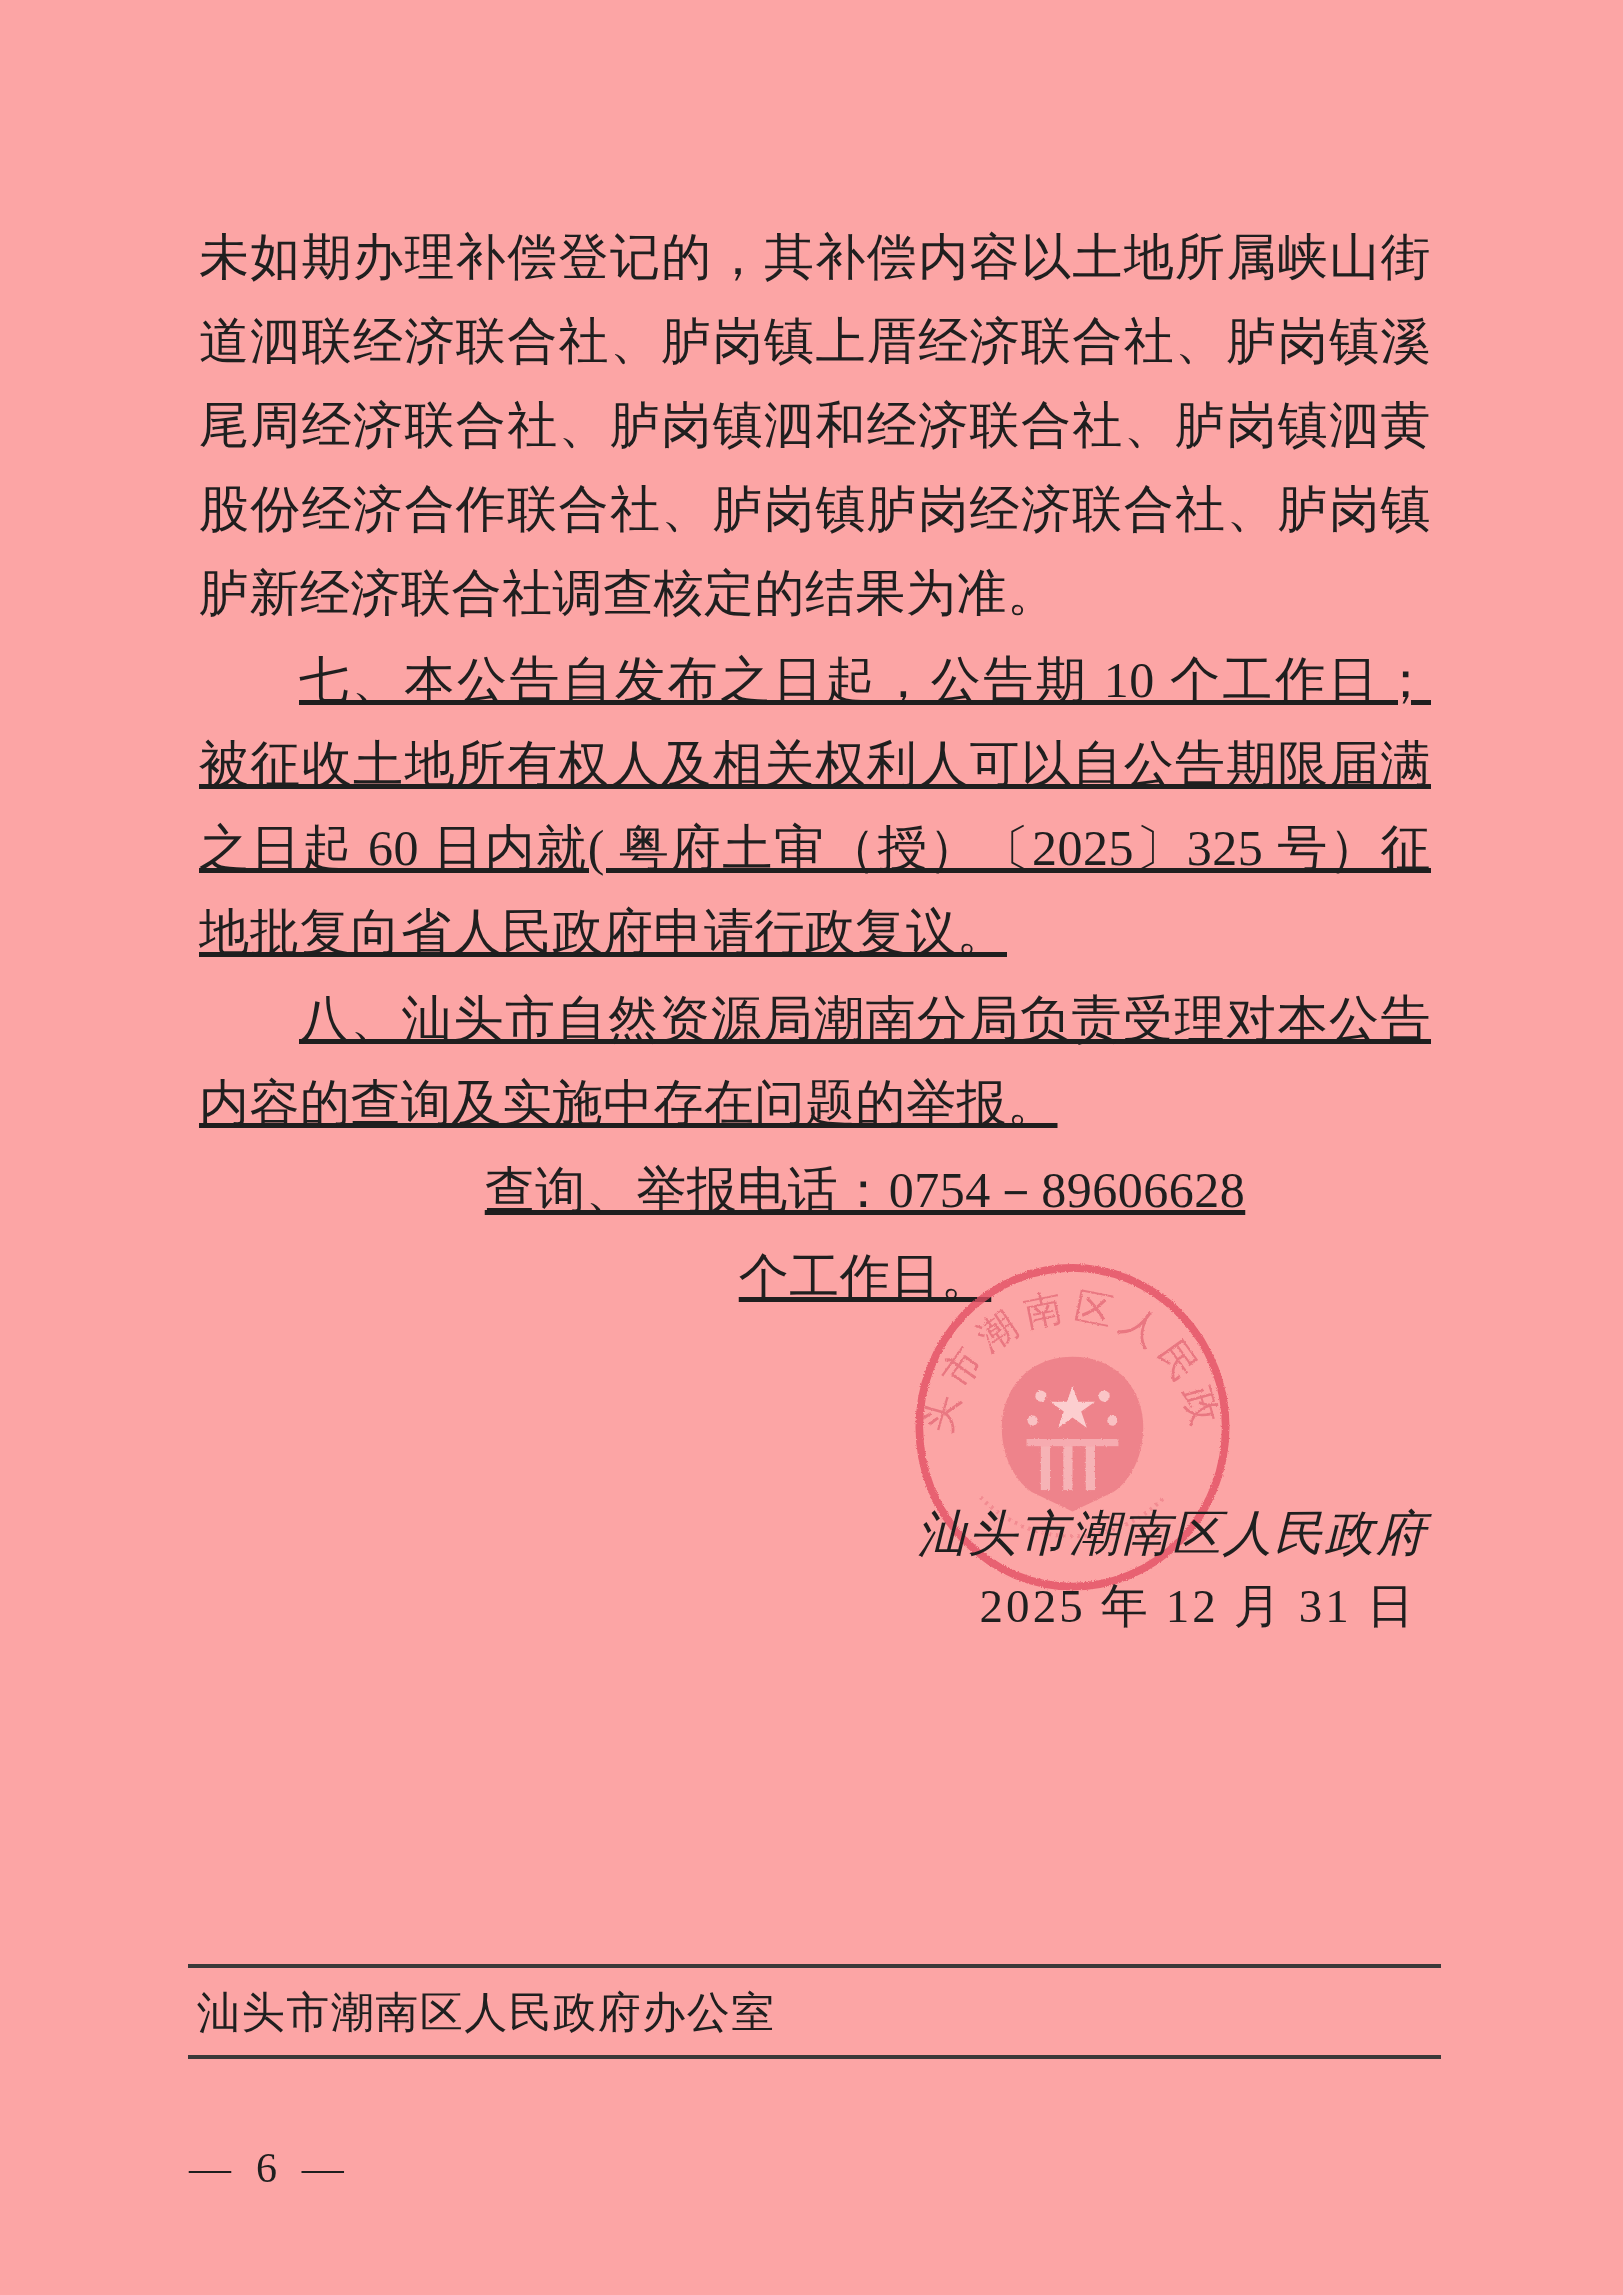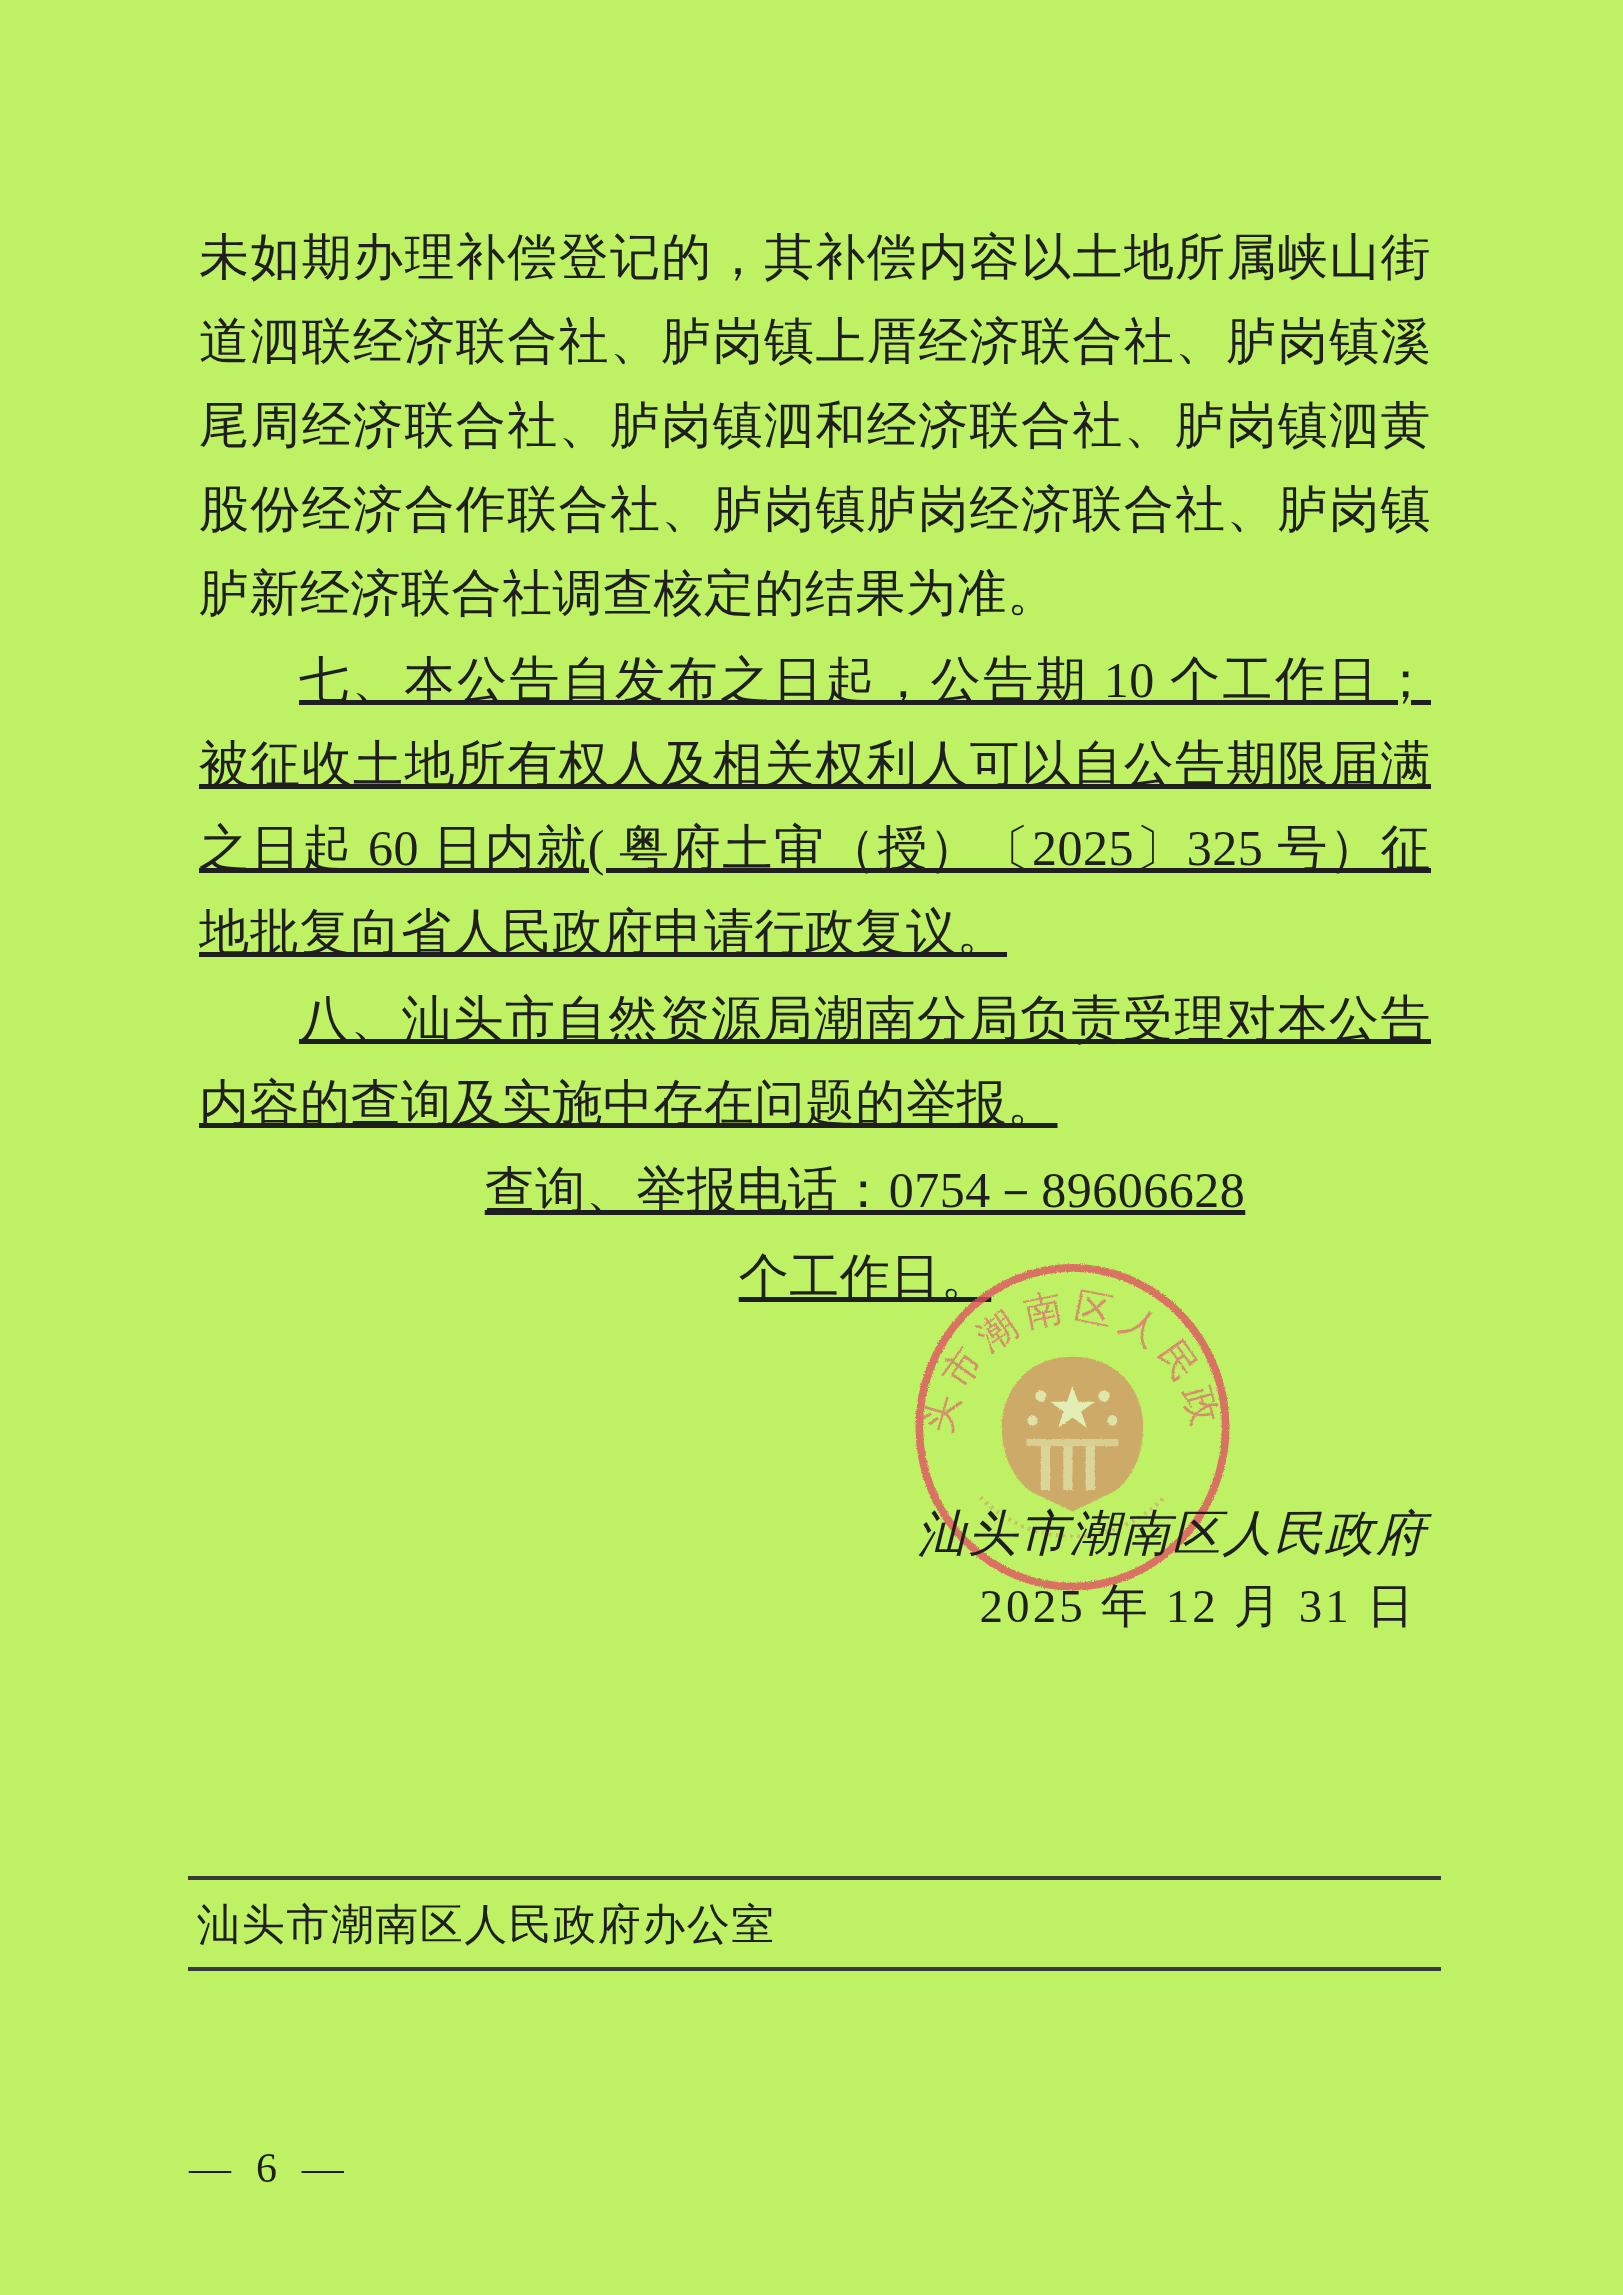--- a/index.html
+++ b/index.html
@@ -6,21 +6,21 @@
   html, body {
     margin: 0;
     padding: 0;
     background: #ffffff;
   }
 
   .page {
     position: relative;
     width: 1623px;
     height: 2295px;
-    background: #bef264;
+    background: #fca5a5;
     overflow: hidden;
     font-family: "Liberation Serif", "DejaVu Serif", serif;
     color: #1c1c1c;
   }
 
   
   .body-block {
     position: absolute;
     left: 199px;
     top: 215px;
@@ -86,21 +86,21 @@
     height: 340px;
     z-index: 1;
     opacity: 0.92;
   }
   .seal svg { display: block; width: 100%; height: 100%; }
 
   
   .footer {
     position: absolute;
     left: 188px;
-    top: 1876px;
+    top: 1964px;
     width: 1253px;
   }
 
   .footer-rule {
     width: 100%;
     height: 3.6px;
     background: #3a3a3a;
   }
 
   .footer-row {

